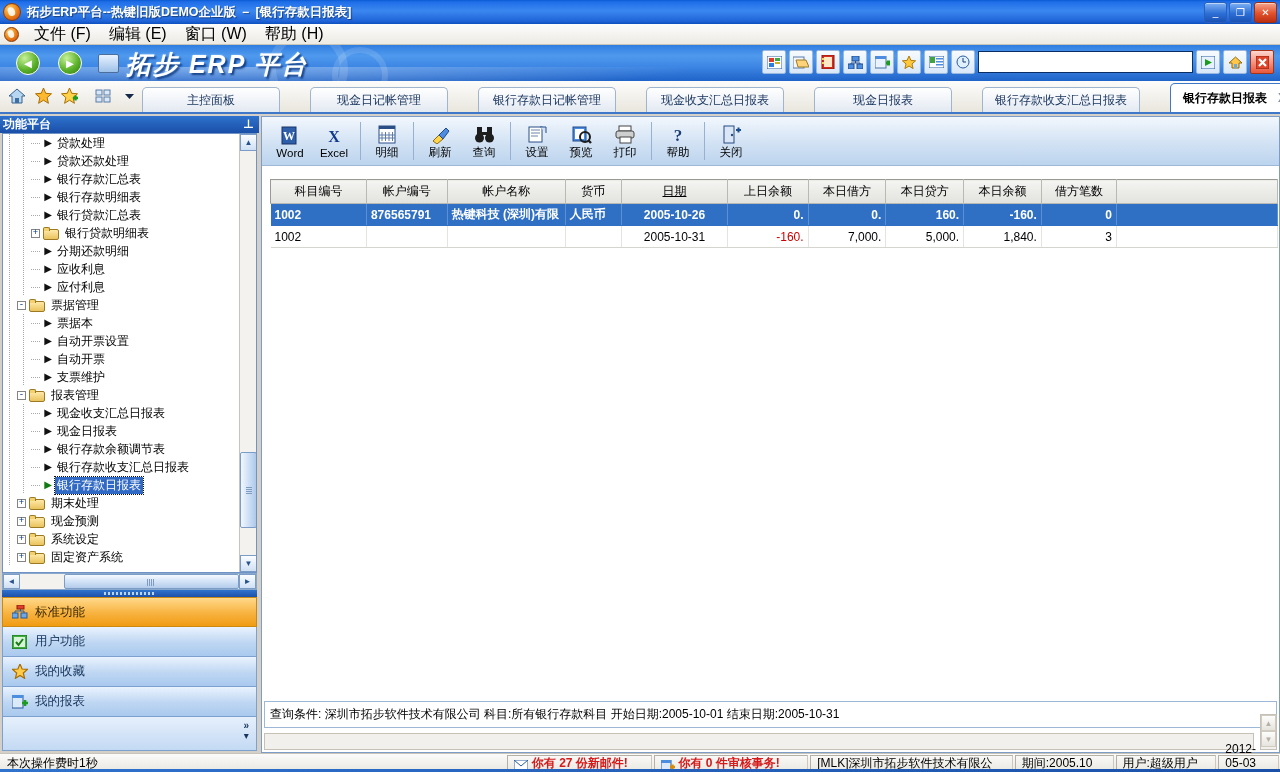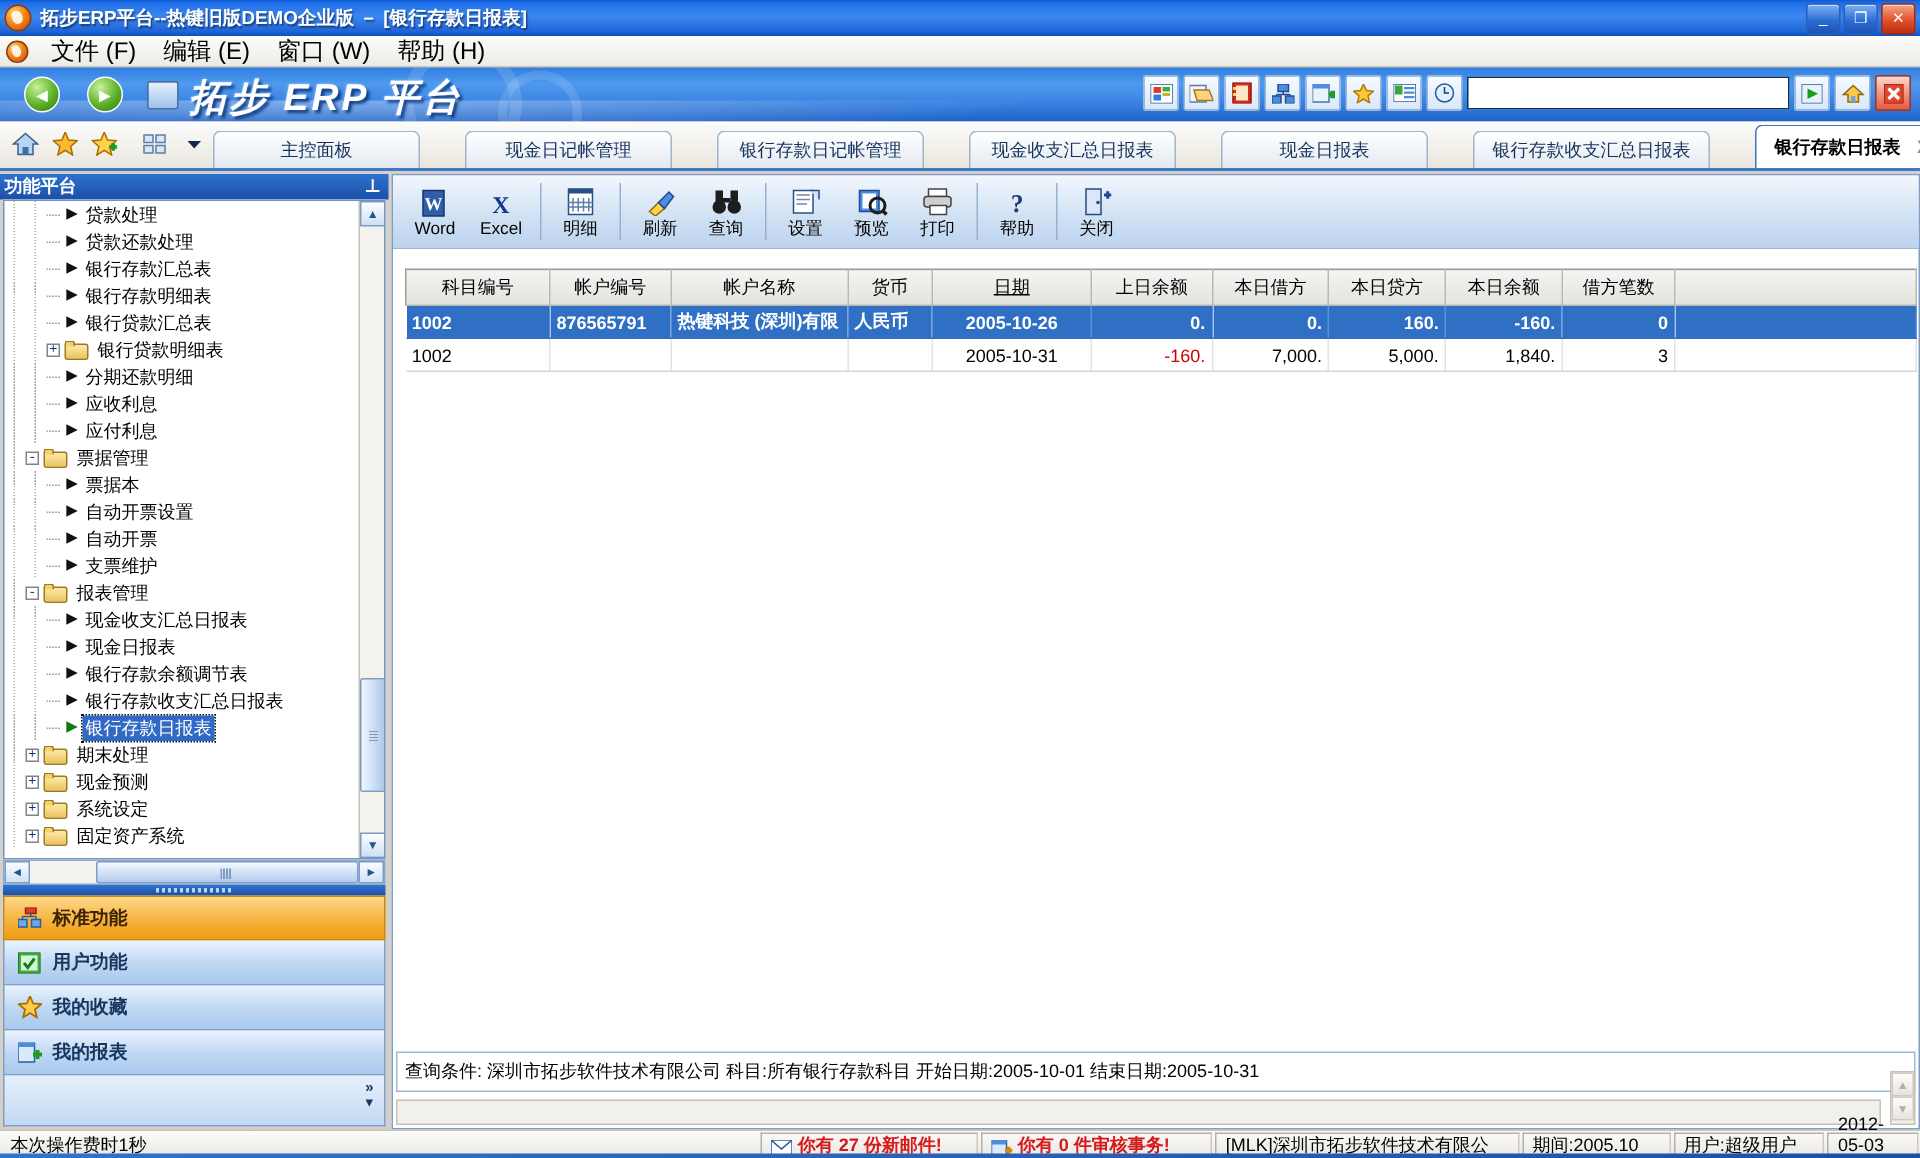--- a/index.html
+++ b/index.html
@@ -160,21 +160,21 @@
     border:1px solid #7a9cc6;box-sizing:border-box;border-radius:2px;}
   .hs-thumb:after{content:"";position:absolute;left:82px;top:4px;width:7px;height:7px;
     background:repeating-linear-gradient(to right,#7f9cc0 0 1px,transparent 1px 2px);}
   .grip{position:absolute;left:2px;top:474px;width:255px;height:7px;
     background:linear-gradient(to bottom,#2f73ce,#1b50a9);display:flex;align-items:center;justify-content:center;}
   .grip:after{content:"";width:52px;height:3px;
     background:repeating-linear-gradient(to right,#b9d5f7 0 2px,transparent 2px 4px);}
 
   .sidebtns{position:absolute;left:2px;top:481px;width:255px;}
   .sbtn{height:30px;border:1px solid #7ca1cf;border-top:none;box-sizing:border-box;
-    display:flex;align-items:center;padding-left:8px;font-size:12.5px;font-weight:bold;color:#17365d;
+    display:flex;align-items:center;padding-left:8px;font-size:12.5px;font-weight:normal;color:#17365d;
     background:linear-gradient(to bottom,#eaf3fe,#bed6f2 55%,#a9c9ee);}
   .sbtn.first{border-top:1px solid #7ca1cf;}
   .sbtn.on{background:linear-gradient(to bottom,#ffd98a,#f7b23f 55%,#f09c13);color:#3a2500;border-color:#c98a13;}
   .sbtn .sico{width:17px;height:16px;margin-right:7px;flex:none;display:flex;align-items:center;justify-content:center;}
   .sb-filler{height:34px;border:1px solid #7ca1cf;border-top:none;box-sizing:border-box;
     background:linear-gradient(to bottom,#e6f0fc,#c3d9f3);position:relative;}
   .sb-filler .chev{position:absolute;right:7px;top:4px;color:#17365d;font-size:10px;font-weight:bold;line-height:10px;text-align:center;}
 
   
   .main{position:absolute;left:261px;top:116px;width:1019px;height:637px;

